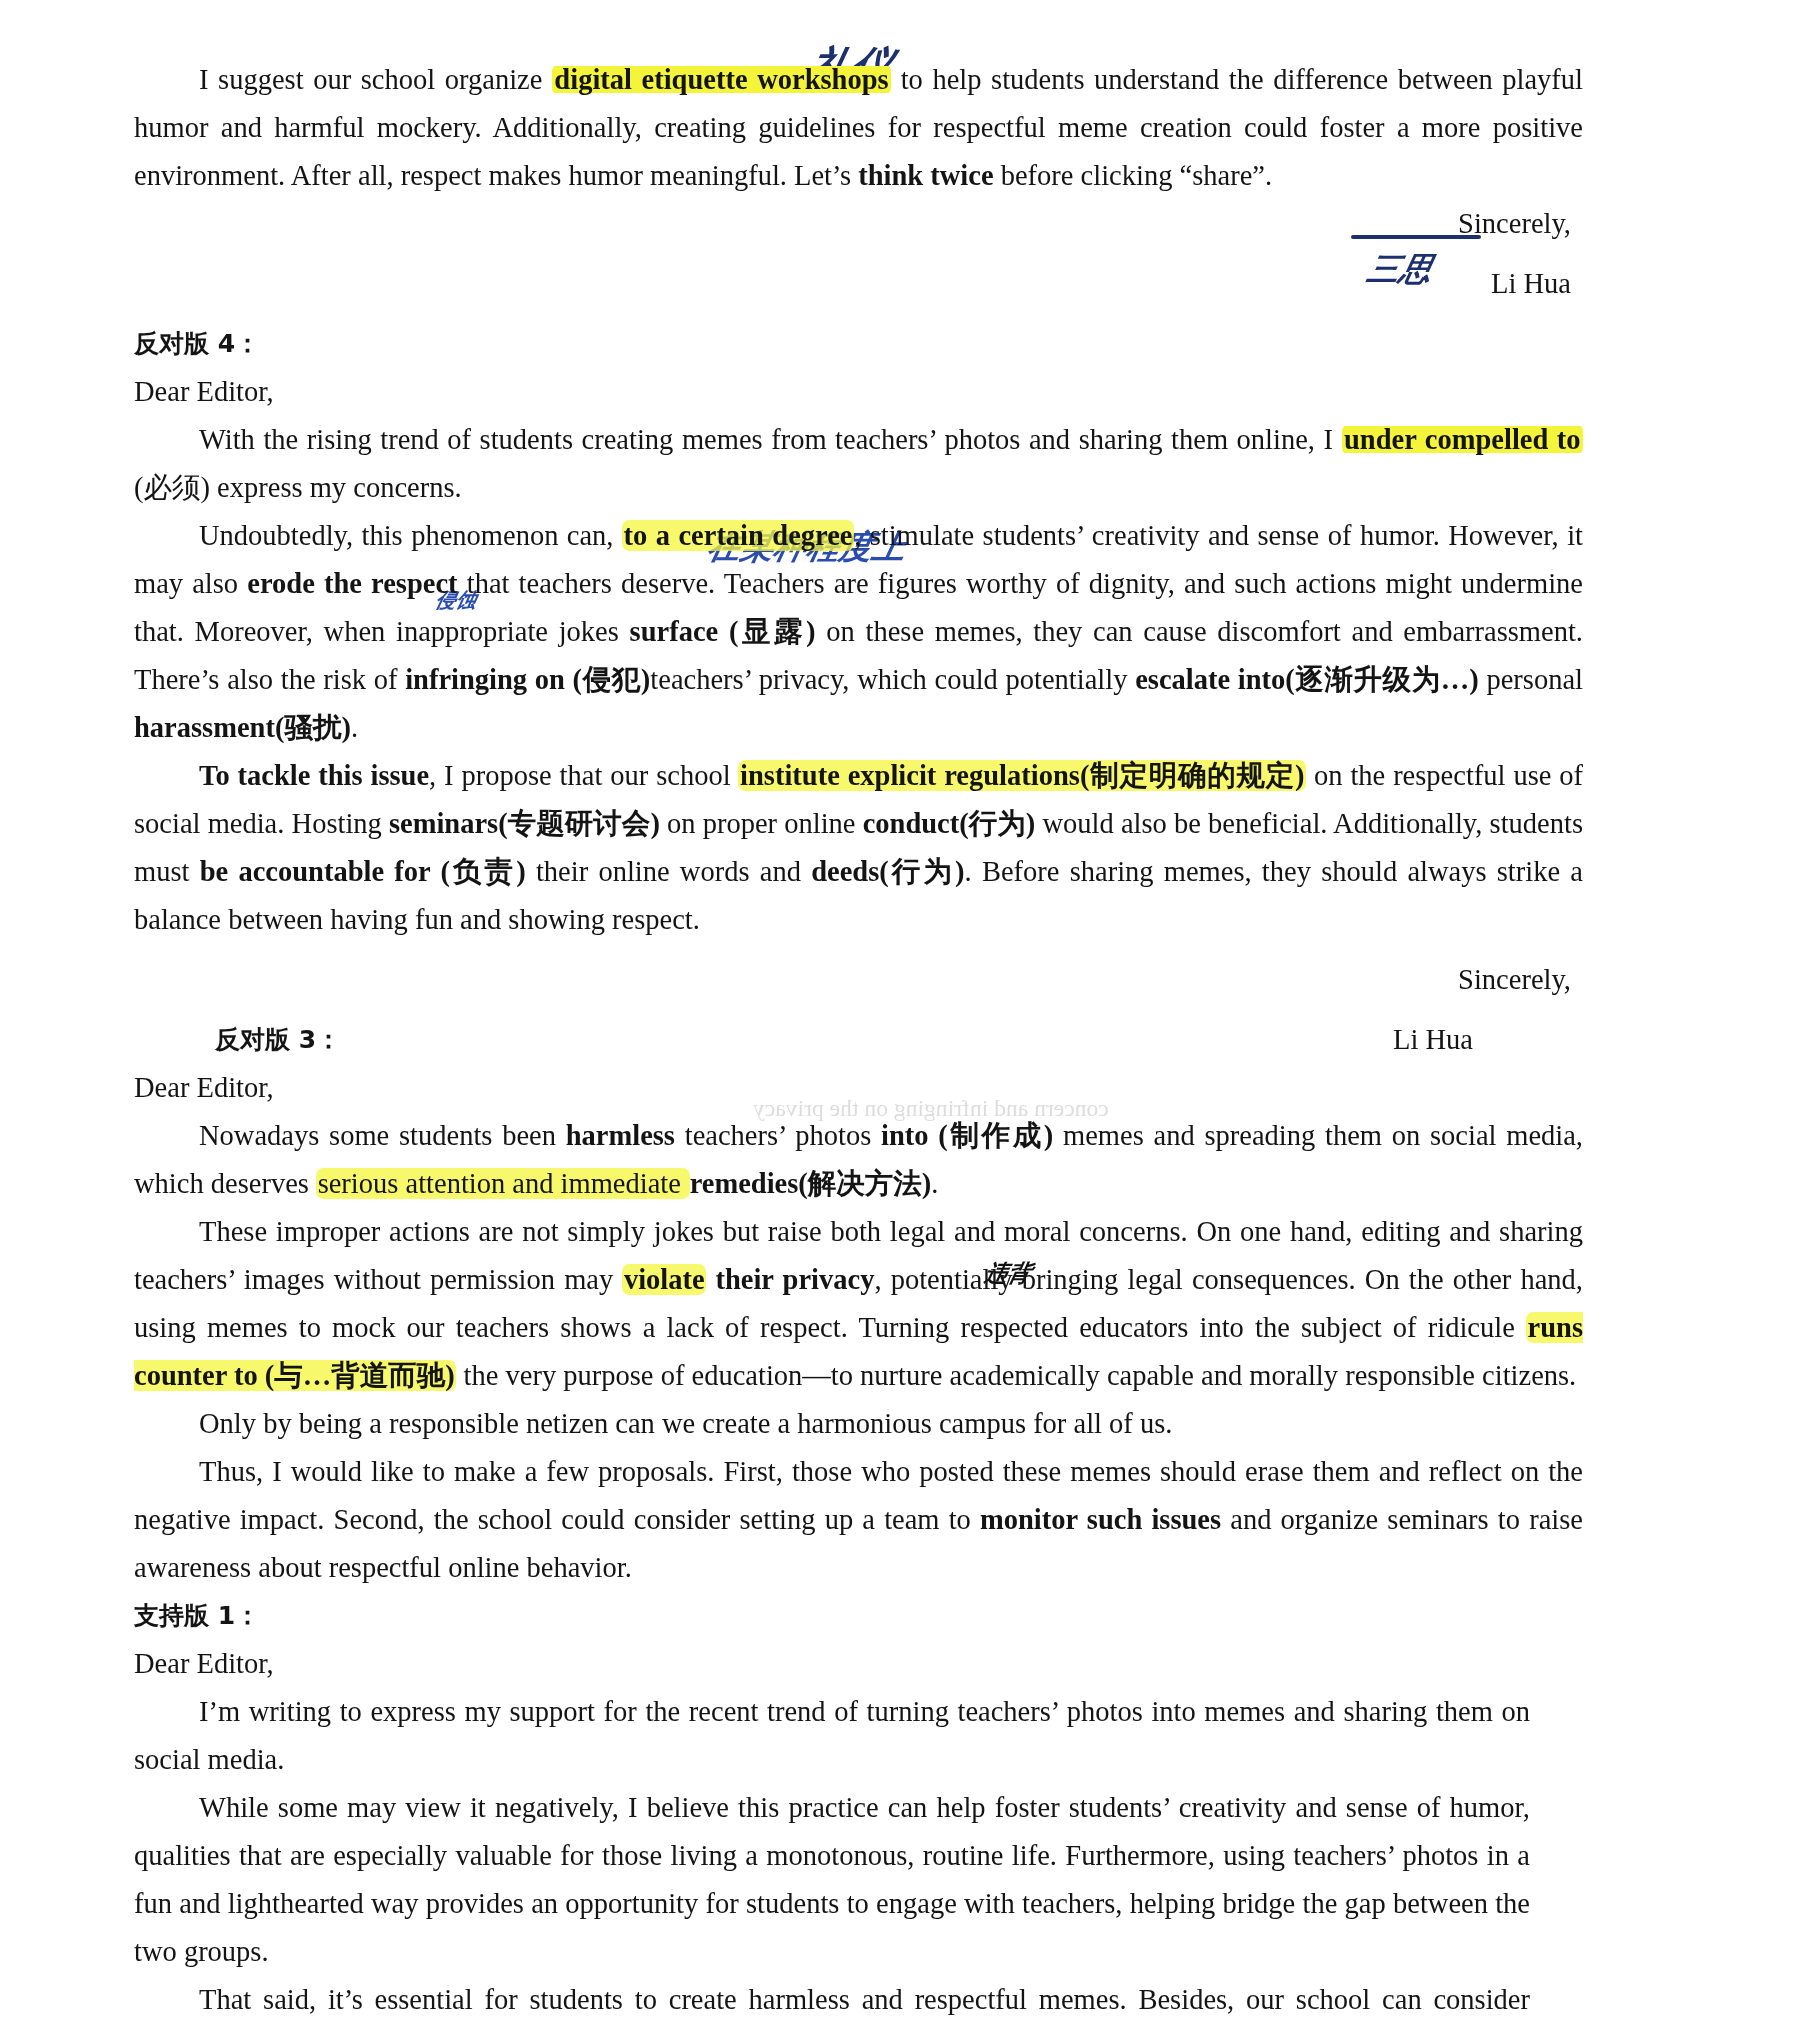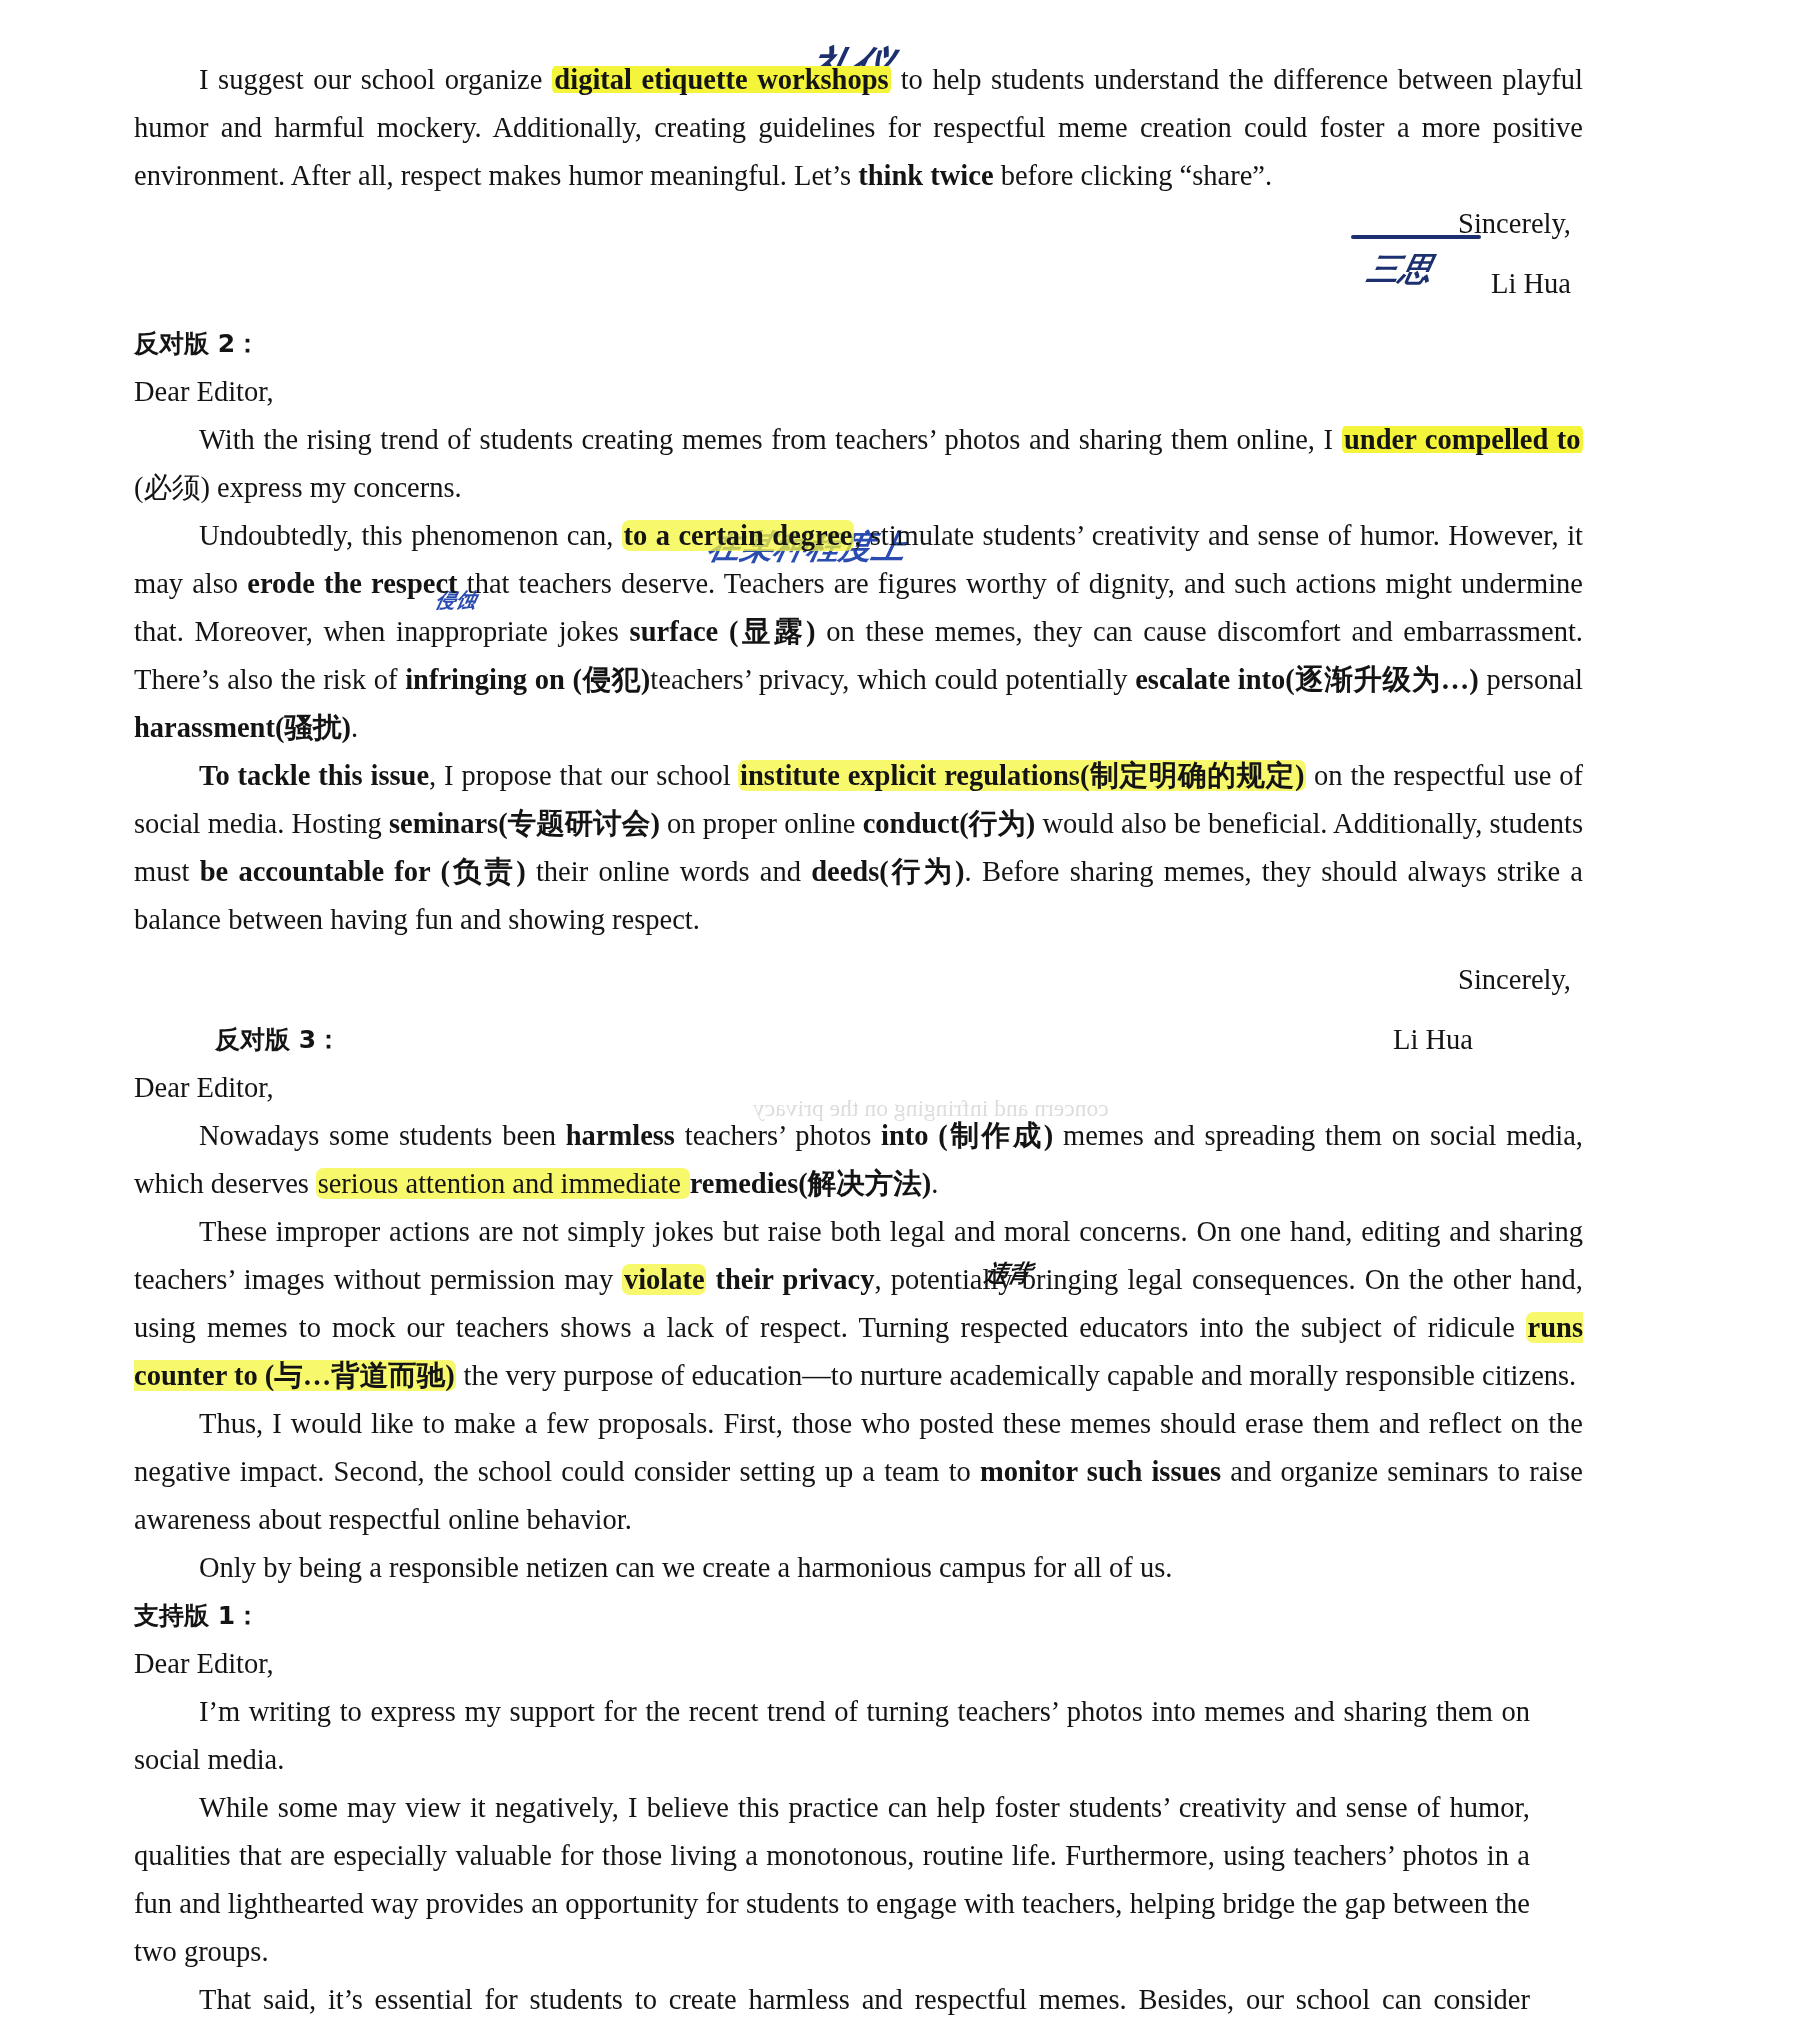--- a/index.html
+++ b/index.html
@@ -45,41 +45,41 @@
 
 <div class="page">
 
   <section style="padding-top:56px;">
     <p class="p indent" id="pro1-para"><span>I suggest our school organize </span><span class="b hl">digital etiquette workshops</span><span> to help students understand the difference between playful humor and harmful mockery. Additionally, creating guidelines for respectful meme creation could foster a more positive environment. After all, respect makes humor meaningful. Let’s </span><span class="b">think twice</span><span> before clicking “share”.</span></p>
     <p class="sign" style="margin-top:0;">Sincerely,</p>
     <p class="sign">Li Hua</p>
   </section>
 
   <section style="margin-top:3.3px;">
-    <p class="heading">反对版 2：</p>
+    <p class="heading">反对版 4：</p>
     <p class="salute">Dear Editor,</p>
     <div id="a2-paras">
         <p class="p indent"><span>With the rising trend of students creating memes from teachers’ photos and sharing them online, I </span><span class="b hl">under compelled to</span><span> (必须) express my concerns.</span></p>
         <p class="p indent"><span>Undoubtedly, this phenomenon can, </span><span class="b hl-soft">to a certain degree</span><span>, stimulate students’ creativity and sense of humor. However, it may also </span><span class="b">erode the respect</span><span> that teachers deserve. Teachers are figures worthy of dignity, and such actions might undermine that. Moreover, when inappropriate jokes </span><span class="b">surface (显露)</span><span> on these memes, they can cause discomfort and embarrassment. There’s also the risk of </span><span class="b">infringing on (侵犯)</span><span>teachers’ privacy, which could potentially </span><span class="b">escalate into(逐渐升级为…)</span><span> personal </span><span class="b">harassment(骚扰)</span><span>.</span></p>
         <p class="p indent"><span class="b">To tackle this issue</span><span>, I propose that our school </span><span class="b hl-soft">institute explicit regulations(制定明确的规定)</span><span> on the respectful use of social media. Hosting </span><span class="b">seminars(专题研讨会)</span><span> on proper online </span><span class="b">conduct(行为)</span><span> would also be beneficial. Additionally, students must </span><span class="b">be accountable for (负责)</span><span> their online words and </span><span class="b">deeds(行为)</span><span>. Before sharing memes, they should always strike a balance between having fun and showing respect.</span></p>
       </div>
     <p class="sign">Sincerely,</p>
   </section>
 
   <section>
     <div style="display:flex;justify-content:space-between;padding-left:81px;padding-right:110px;align-items:flex-end;">
       <p class="heading">反对版 3：</p>
       <p class="salute" style="font-weight:normal;">Li Hua</p>
     </div>
     <p class="salute">Dear Editor,</p>
     <div id="a3-paras">
         <p class="p indent"><span>Nowadays some students been </span><span class="b">harmless</span><span> teachers’ photos </span><span class="b">into (制作成)</span><span> memes and spreading them on social media, which deserves </span><span class="hl-soft">serious attention and immediate </span><span class="b">remedies(解决方法)</span><span>.</span></p>
         <p class="p indent"><span>These improper actions are not simply jokes but raise both legal and moral concerns. On one hand, editing and sharing teachers’ images without permission may </span><span class="b hl-soft">violate</span><span class="b"> their privacy</span><span>, potentially bringing legal consequences. On the other hand, using memes to mock our teachers shows a lack of respect. Turning respected educators into the subject of ridicule </span><span class="b hl-soft">runs counter to (与…背道而驰)</span><span> the very purpose of education—to nurture academically capable and morally responsible citizens.</span></p>
+        <p class="p indent"><span>Only by being a responsible netizen can we create a harmonious campus for all of us.</span></p>
         <p class="p indent"><span>Thus, I would like to make a few proposals. First, those who posted these memes should erase them and reflect on the negative impact. Second, the school could consider setting up a team to </span><span class="b">monitor such issues</span><span> and organize seminars to raise awareness about respectful online behavior.</span></p>
-        <p class="p indent"><span>Only by being a responsible netizen can we create a harmonious campus for all of us.</span></p>
       </div>
   </section>
 
   <section style="padding-right:53px;">
     <p class="heading">支持版 1：</p>
     <p class="salute">Dear Editor,</p>
     <p class="p indent">I’m writing to express my support for the recent trend of turning teachers’ photos into memes and sharing them on social media.</p>
     <p class="p indent">While some may view it negatively, I believe this practice can help foster students’ creativity and sense of humor, qualities that are especially valuable for those living a monotonous, routine life. Furthermore, using teachers’ photos in a fun and lighthearted way provides an opportunity for students to engage with teachers, helping bridge the gap between the two groups.</p>
     <p class="p indent">That said, it’s essential for students to create harmless and respectful memes. Besides, our school can consider organizing an online Meme Battle under certain guidelines, providing a platform to showcase students’ creativity while also guiding students to express themselves appropriately.</p>
 

